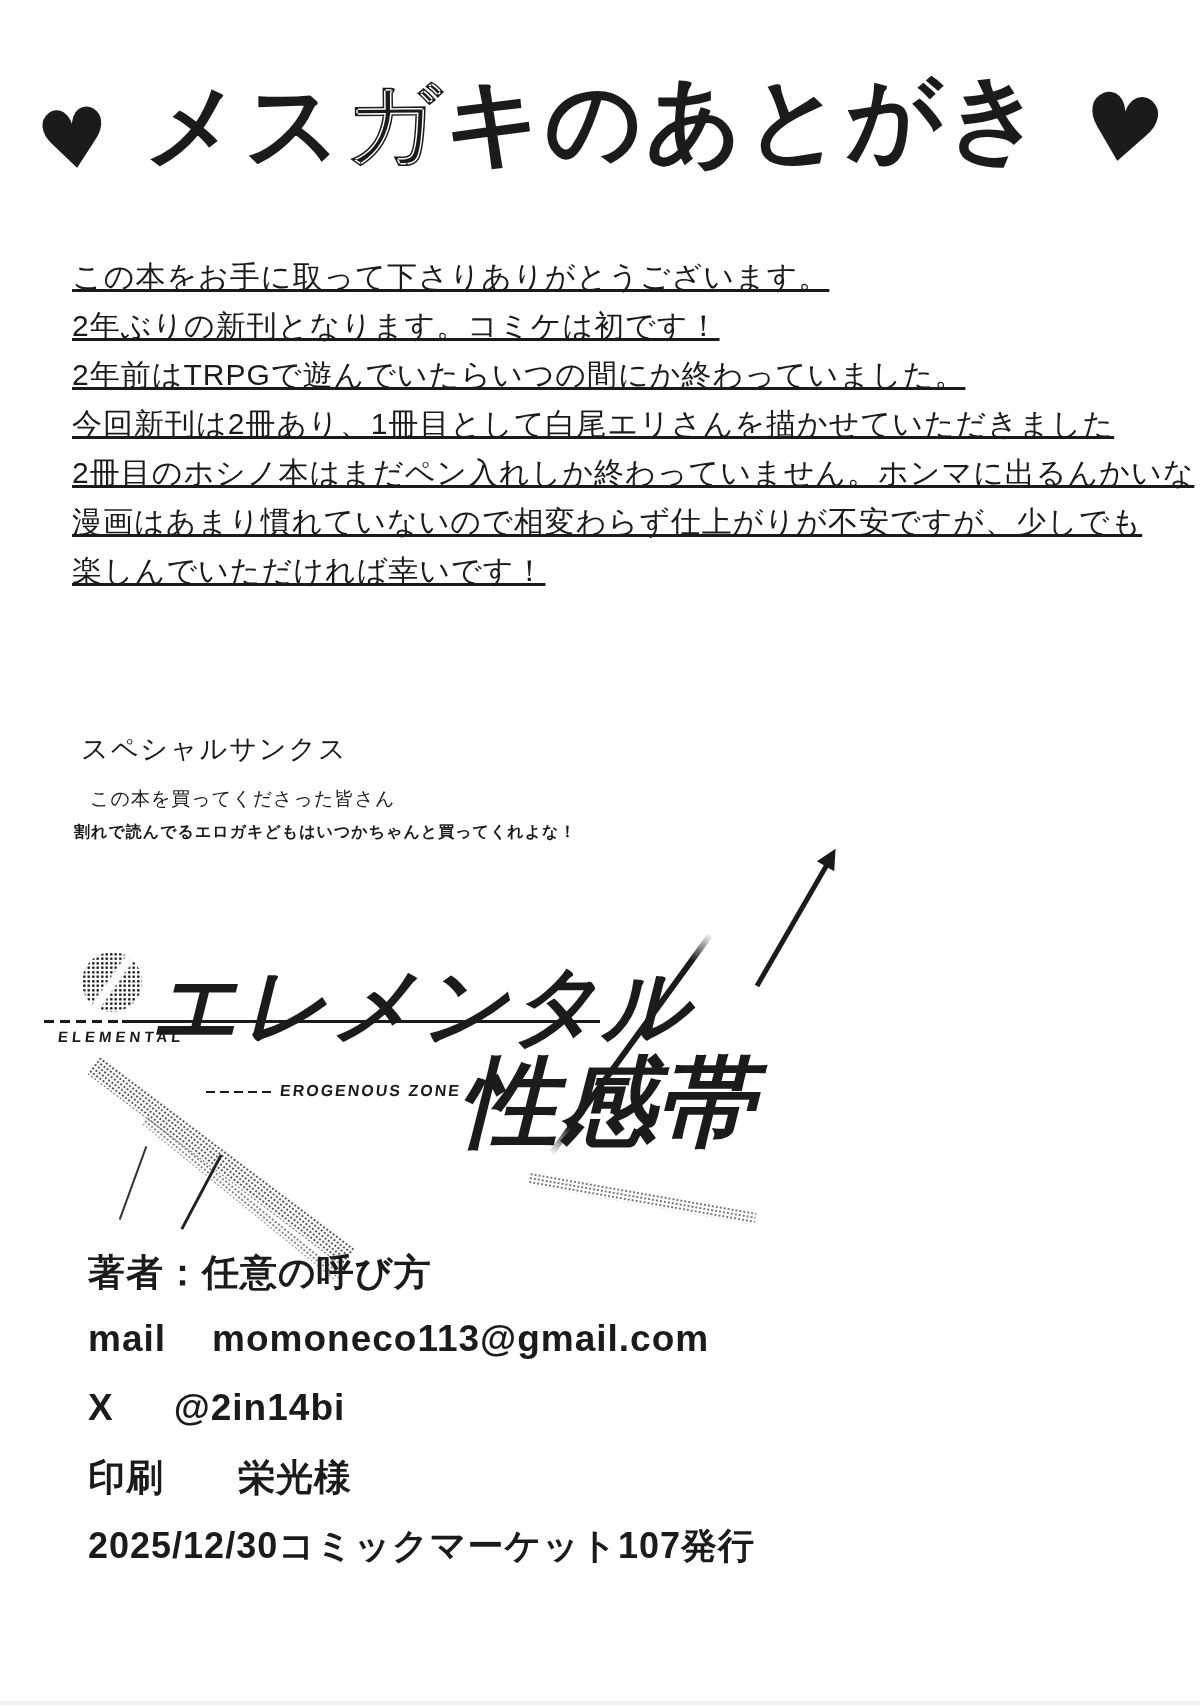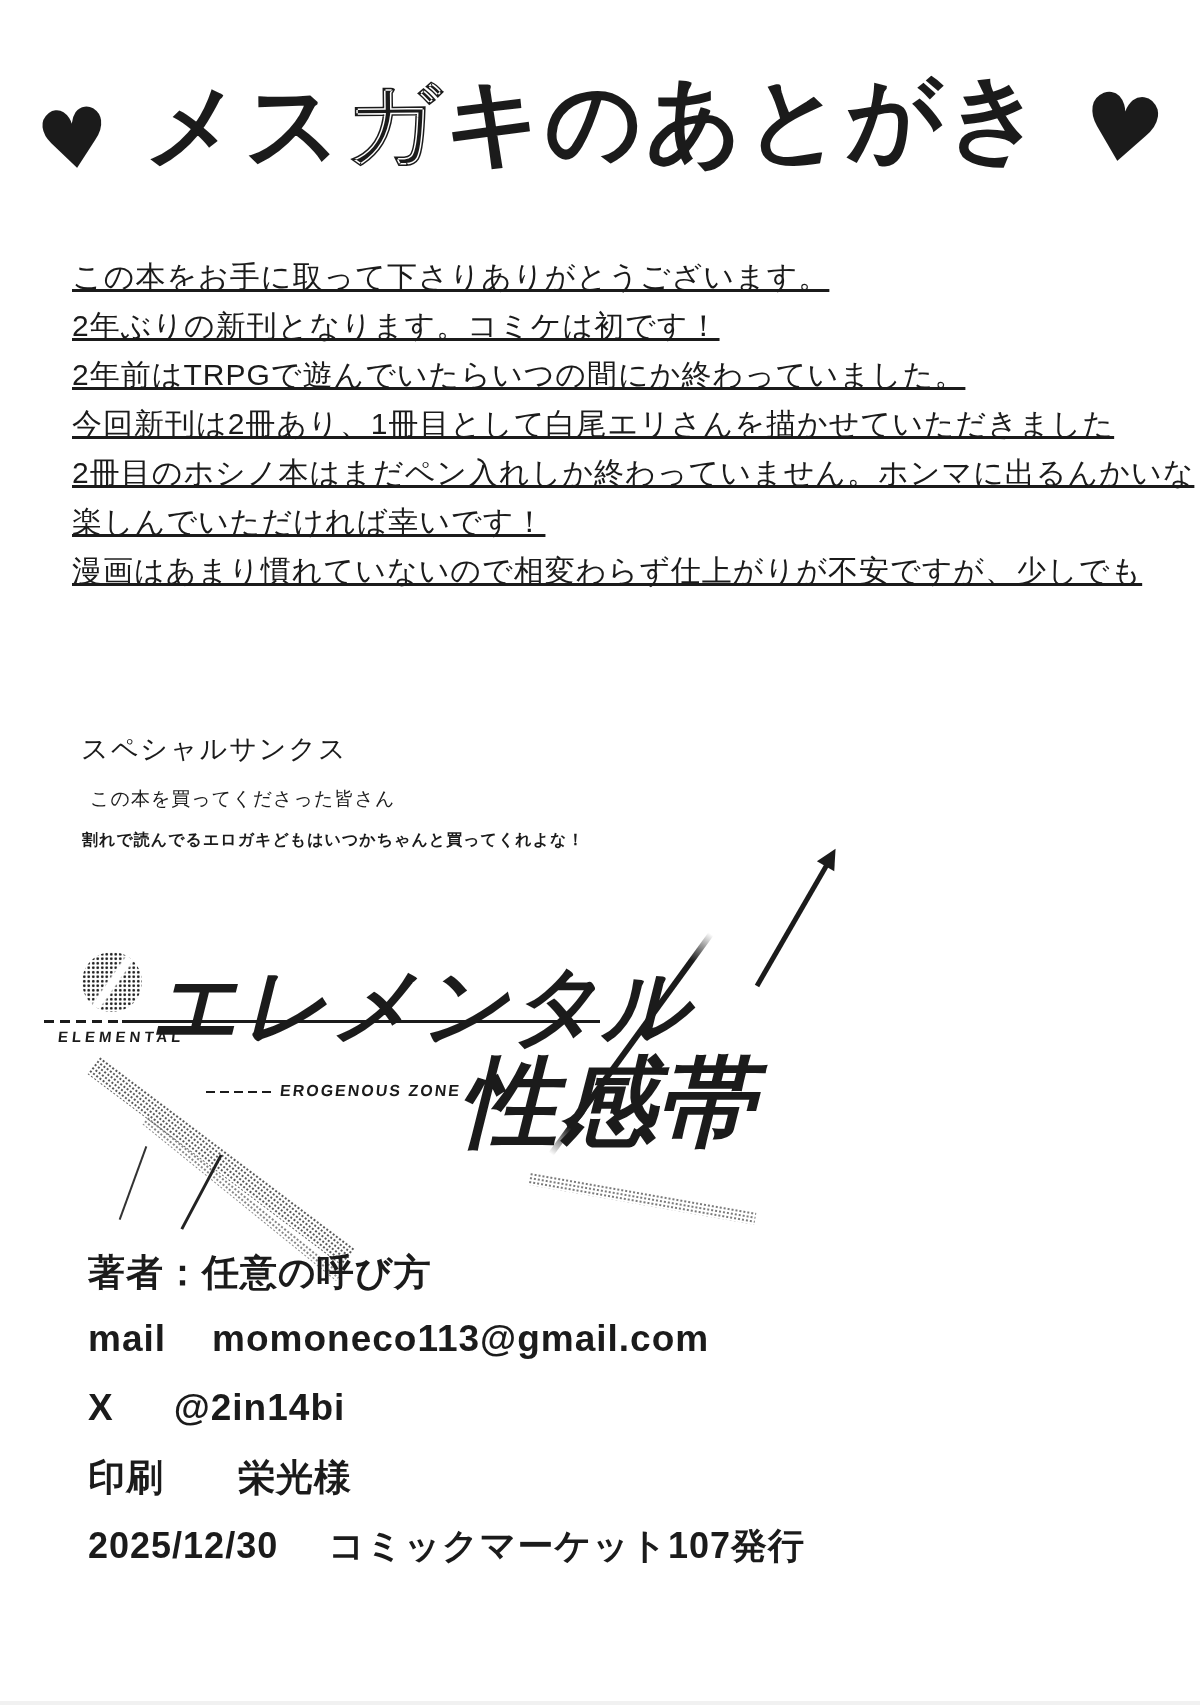--- a/index.html
+++ b/index.html
@@ -26,21 +26,21 @@
   
   .body-text {
     position:absolute; left:72px; top:252px;
     font-size:30px; line-height:49px; letter-spacing:1px; font-weight:500;
   }
   .body-text p { margin:0; white-space:nowrap;text-decoration:underline; }
 
   
   .thanks-heading { position:absolute; left:74px; top:724px; margin:7px; font-size:27px; letter-spacing:2px; font-weight:500; }
   .thanks-line    { position:absolute; left:74px; top:770px; margin:16px; font-size:19px; letter-spacing:1px; font-weight:500; }
-  .thanks-note    { position:absolute; left:74px; top:822px; margin:8px; font-size:16px; letter-spacing:1px; font-weight:700; }
+  .thanks-note    { position:absolute; left:74px; top:822px; margin:0; font-size:16px; letter-spacing:1px; font-weight:700; }
 
   
   .logo { position:absolute; left:30px; top:850px; width:800px; height:420px; }
   .logo-ball {
     position:absolute; left:52px; top:102px; width:60px; height:60px; border-radius:50%;
     background-image:radial-gradient(#1b1b1b 1.1px, transparent 1.5px);
     background-size:4.5px 4.5px;
   }
   .logo-ball::after {
     content:""; position:absolute; inset:0; border-radius:50%;
@@ -94,43 +94,43 @@
 
   
   .credit-row {
     position:absolute; left:88px; display:flex; align-items:baseline;
     font-size:37px; font-weight:600; letter-spacing:1px; white-space:nowrap;
   }
   .row-author { top:1248px; }
   .row-mail   { top:1318px; gap:46px; }
   .row-x      { top:1387px; gap:60px; }
   .row-print  { top:1453px; gap:74px; }
-  .row-date   { top:1522px; gap:50px; font-size:36px;justify-content:center; }
+  .row-date   { top:1522px; font-size:36px;justify-content:center; }
 
   .bottom-edge { position:absolute; left:0; top:1701px; width:100%; height:4px; background:#f1f1f1; }
 </style>
 </head>
 <body>
 
 <div class="page">
 
   <header class="title-row">
     <span class="heart heart-l">♥</span>
     <h1 class="title-text">メスガキのあとがき</h1>
     <span class="heart heart-r">♥</span>
   </header>
 
   <section class="body-text">
     <p>この本をお手に取って下さりありがとうございます。</p>
     <p>2年ぶりの新刊となります。コミケは初です！</p>
     <p>2年前はTRPGで遊んでいたらいつの間にか終わっていました。</p>
     <p>今回新刊は2冊あり、1冊目として白尾エリさんを描かせていただきました</p>
     <p>2冊目のホシノ本はまだペン入れしか終わっていません。ホンマに出るんかいな</p>
+    <p>漫画はあまり慣れていないので相変わらず仕上がりが不安ですが、少しでも</p>
     <p>楽しんでいただければ幸いです！</p>
-    <p>漫画はあまり慣れていないので相変わらず仕上がりが不安ですが、少しでも</p>
   </section>
 
   <p class="thanks-heading">スペシャルサンクス</p>
   <p class="thanks-line">この本を買ってくださった皆さん</p>
   <p class="thanks-note">割れで読んでるエロガキどもはいつかちゃんと買ってくれよな！</p>
 
   <section class="logo">
     <span class="logo-ball"></span>
     <span class="logo-underline-dash"></span>
     <span class="logo-underline-solid"></span>

